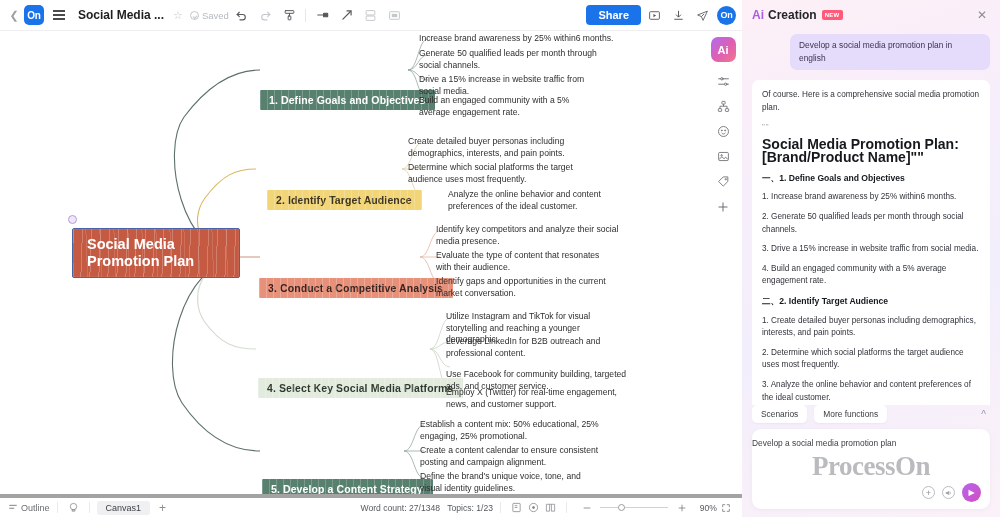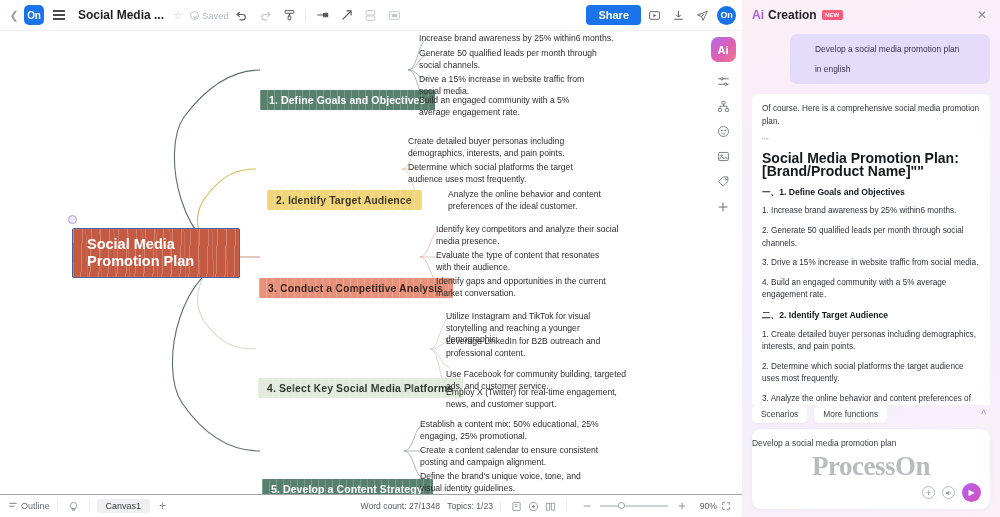--- a/index.html
+++ b/index.html
@@ -104,21 +104,21 @@
     cursor:pointer;margin-bottom:7px;
   }
   .mt-ic{
     width:26px;height:25px;display:flex;align-items:center;justify-content:center;
     color:#6b6e73;cursor:pointer;
   }
 
   
   .bottombar{
     position:absolute;top:494px;left:0;width:742px;height:23px;background:#fff;
-    border-top:1px solid #a3a3a3;display:flex;align-items:center;padding:0 8px;z-index:30;
+    border-top:4px solid #a3a3a3;display:flex;align-items:center;padding:0 8px;z-index:30;
     font-size:9px;color:#6a6d72;
   }
   .bb-item{display:flex;align-items:center;gap:3px;cursor:pointer;}
   .bb-sep{width:1px;height:11px;background:#e9eaec;margin:0 7px;}
   .canvas-tab{background:#f0f0f2;border-radius:3px;padding:2px 9px;font-size:9px;color:#3c3f44;cursor:pointer;}
   .bb-plus{color:#8a8d92;font-size:12px;cursor:pointer;margin-left:9px;}
   .bb-spacer{flex:1;}
   .bb-stat{font-size:8.6px;color:#57595e;white-space:nowrap;}
   .bb-ic{width:17px;height:16px;display:flex;align-items:center;justify-content:center;color:#7c7f84;cursor:pointer;}
   .zoom-wrap{display:flex;align-items:center;gap:5px;margin-left:4px;}
@@ -137,21 +137,21 @@
   .ai-title{font-size:12px;font-weight:bold;color:#22252a;}
   .ai-badge{
     margin-left:5px;background:#ff5a7a;color:#fff;font-size:6px;font-weight:bold;
     border-radius:2px;padding:1px 3px;letter-spacing:.3px;line-height:8px;
   }
   .ai-close{margin-left:auto;color:#8b8e94;font-size:12px;cursor:pointer;padding:3px;}
 
   .ai-body{flex:1;overflow:hidden;padding:4px 10px 0 10px;position:relative;}
   .user-msg{
     margin-left:auto;max-width:200px;background:#e5dbfa;border-radius:7px;
-    padding:5px 25px;font-size:8.4px;color:#3c3352;line-height:20px;
+    padding:5px 9px;font-size:8.4px;color:#3c3352;line-height:13px;
     width:fit-content;margin-bottom:10px;
   }
   .ai-card{
     background:#fff;border-radius:7px;padding:9px 10px 10px 10px;
     font-size:8.2px;line-height:12.6px;color:#30333a;
     height:355px;overflow:hidden;
   }
   .ai-card p{margin-bottom:7px;}
   .ai-h1{font-size:14px;font-weight:bold;line-height:13.5px;margin-bottom:7px;color:#15181d;}
   .ai-h2{font-size:8.6px;font-weight:bold;margin-bottom:7px;color:#15181d;}

